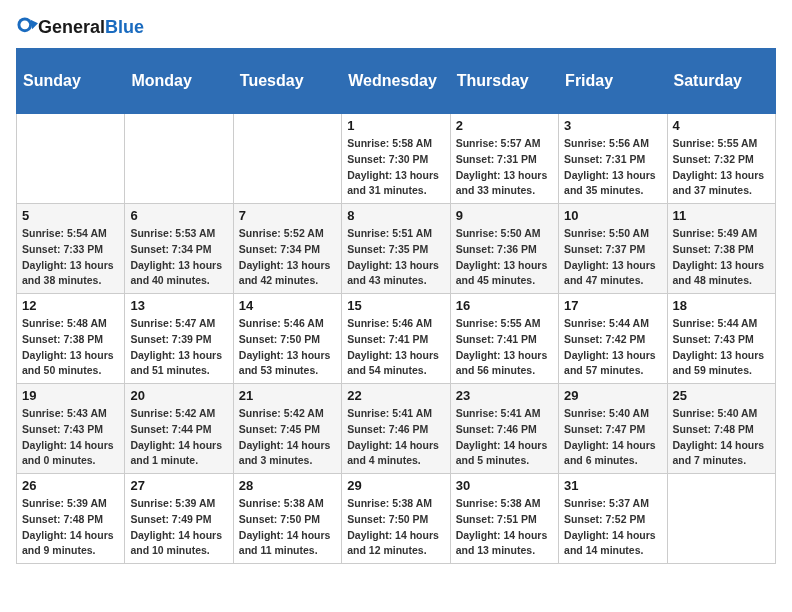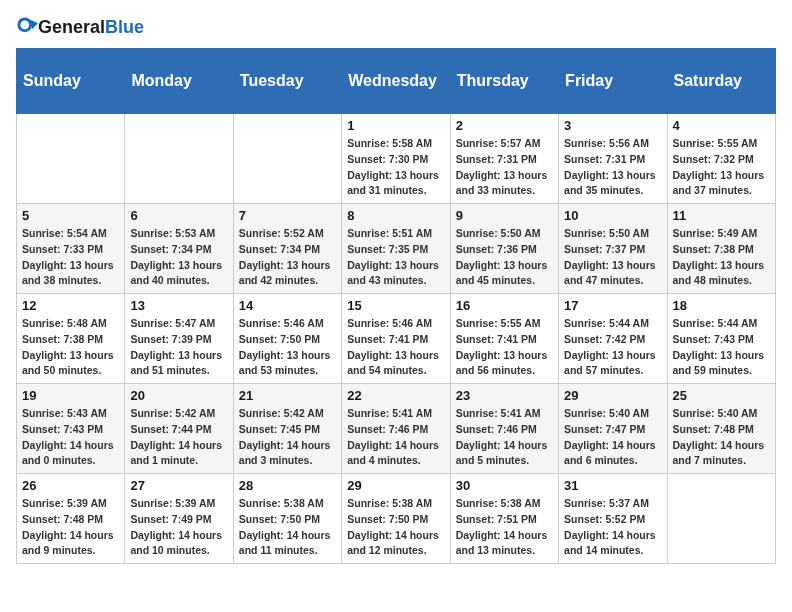--- a/index.html
+++ b/index.html
@@ -368,20 +368,20 @@
         <div class="day-info">
           <span>Sunrise: 5:38 AM</span><br>
           <span>Sunset: 7:51 PM</span><br>
           <span>Daylight: 14 hours and 13 minutes.</span>
         </div>
       </td>
         <td>
         <span class="day-number">31</span>
         <div class="day-info">
           <span>Sunrise: 5:37 AM</span><br>
-          <span>Sunset: 5:52 PM</span><br>
+          <span>Sunset: 7:52 PM</span><br>
           <span>Daylight: 14 hours and 14 minutes.</span>
         </div>
       </td>
         <td class="empty-cell"></td>
       </tr>
     </tbody>
 </table>
 
 </body></html>

